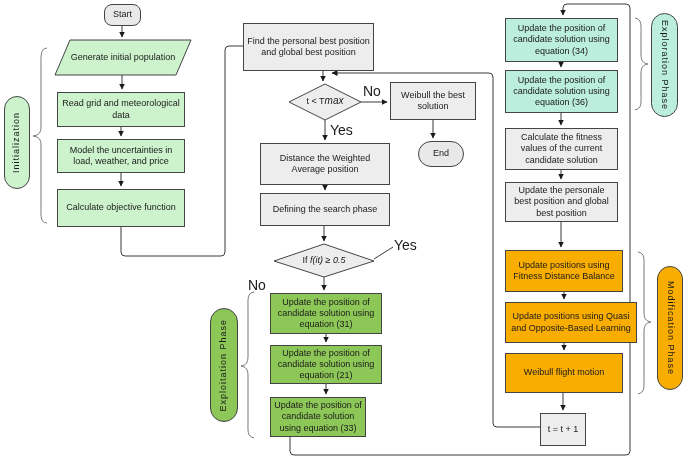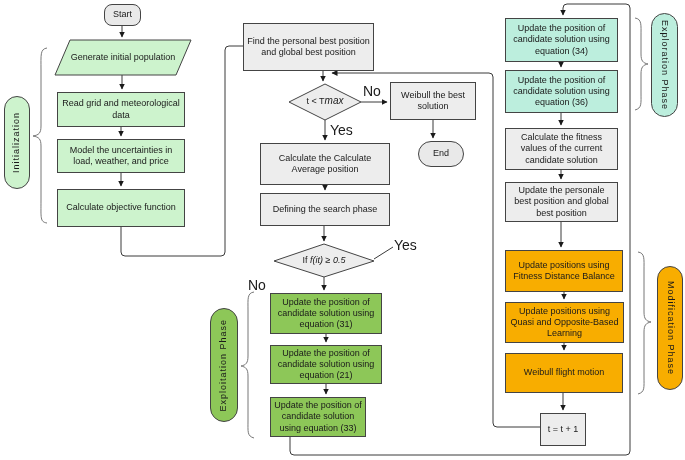--- a/index.html
+++ b/index.html
@@ -88,21 +88,21 @@
 
   <div class="node graybox" style="left:243px;top:23px;width:131px;height:48px;">Find the personal best position and global best position</div>
   <div class="node noborder" style="left:289px;top:93px;width:72px;height:17px;">
     <span>t &lt; T</span>
       <span class="sub">max</span>
   </div>
   <div class="lbl" style="left:363px;top:83px;">No</div>
   <div class="lbl" style="left:330px;top:122px;">Yes</div>
   <div class="node graybox" style="left:390px;top:82px;width:86px;height:38px;">Weibull the best solution</div>
   <div class="node terminal" style="left:418px;top:141px;width:46px;height:26px;border-radius:13px;">End</div>
-  <div class="node graybox" style="left:260px;top:143px;width:130px;height:42px;">Calculate the Calculate Average position</div>
+  <div class="node graybox" style="left:260px;top:143px;width:130px;height:42px;">Distance the Weighted Average position</div>
   <div class="node graybox" style="left:260px;top:193px;width:130px;height:33px;">Defining the search phase</div>
   <div class="node noborder" style="left:276px;top:253px;width:96px;height:15px;">
     <span>If</span>&nbsp;<span class="math">f(it) ≥ 0.5</span>
   </div>
   <div class="lbl" style="left:394px;top:237px;">Yes</div>
   <div class="lbl" style="left:248px;top:277px;">No</div>
   <div class="node green" style="left:270px;top:293px;width:112px;height:41px;">Update the position of candidate solution using equation (31)</div>
   <div class="node green" style="left:270px;top:345px;width:112px;height:39px;">Update the position of candidate solution using equation (21)</div>
   <div class="node green" style="left:270px;top:397px;width:96px;height:40px;">Update the position of candidate solution using equation (33)</div>
   <div class="node green capsule" style="left:210px;top:308px;width:28px;height:114px;">
@@ -110,20 +110,20 @@
   </div>
 
   <div class="node mint" style="left:505px;top:18px;width:113px;height:44px;">Update the position of candidate solution using equation (34)</div>
   <div class="node mint" style="left:505px;top:70px;width:113px;height:43px;">Update the position of candidate solution using equation (36)</div>
   <div class="node graybox" style="left:505px;top:128px;width:113px;height:42px;">Calculate the fitness values of the current candidate solution</div>
   <div class="node graybox" style="left:505px;top:182px;width:113px;height:40px;">Update the personale best position and global best position</div>
   <div class="node mint capsule" style="left:651px;top:13px;width:27px;height:104px;">
     <span class="vtext-down">Exploration Phase</span>
   </div>
   <div class="node orange" style="left:505px;top:250px;width:118px;height:42px;">Update positions using Fitness Distance Balance</div>
-  <div class="node orange" style="left:505px;top:302px;width:119px;height:41px;">Update positions using Quasi and Opposite-Based Learning</div>
+  <div class="node orange" style="left:505px;top:302px;width:132px;height:41px;">Update positions using Quasi and Opposite-Based Learning</div>
   <div class="node orange" style="left:505px;top:353px;width:118px;height:40px;">Weibull flight motion</div>
   <div class="node orange capsule" style="left:657px;top:266px;width:26px;height:124px;">
     <span class="vtext-down">Modification Phase</span>
   </div>
   <div class="node graybox" style="left:540px;top:413px;width:46px;height:33px;">t = t + 1</div>
 
 </div>
 
 </body></html>

